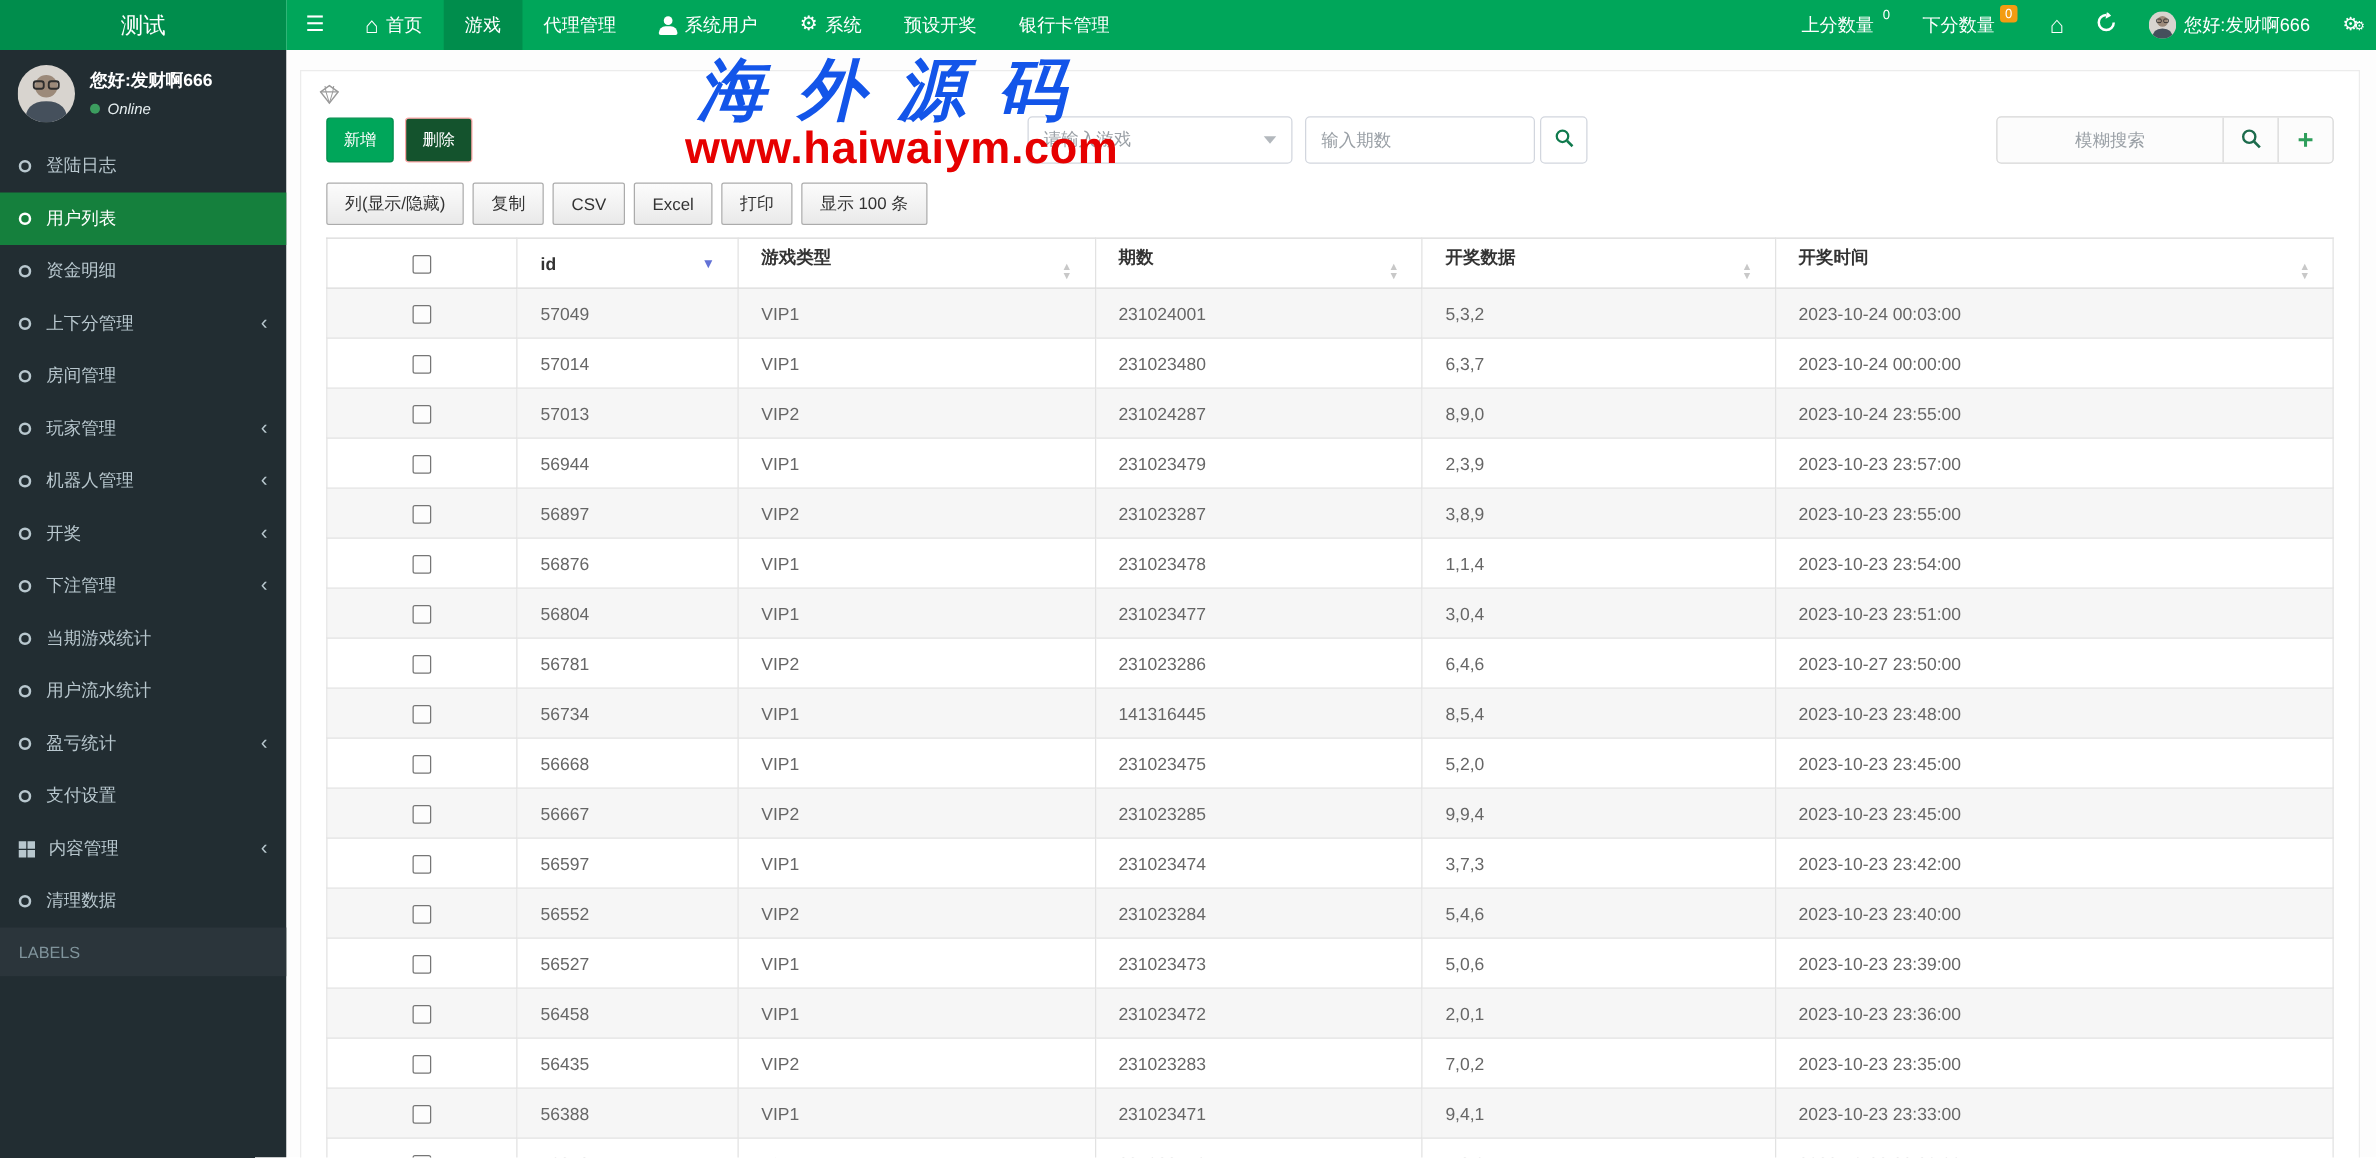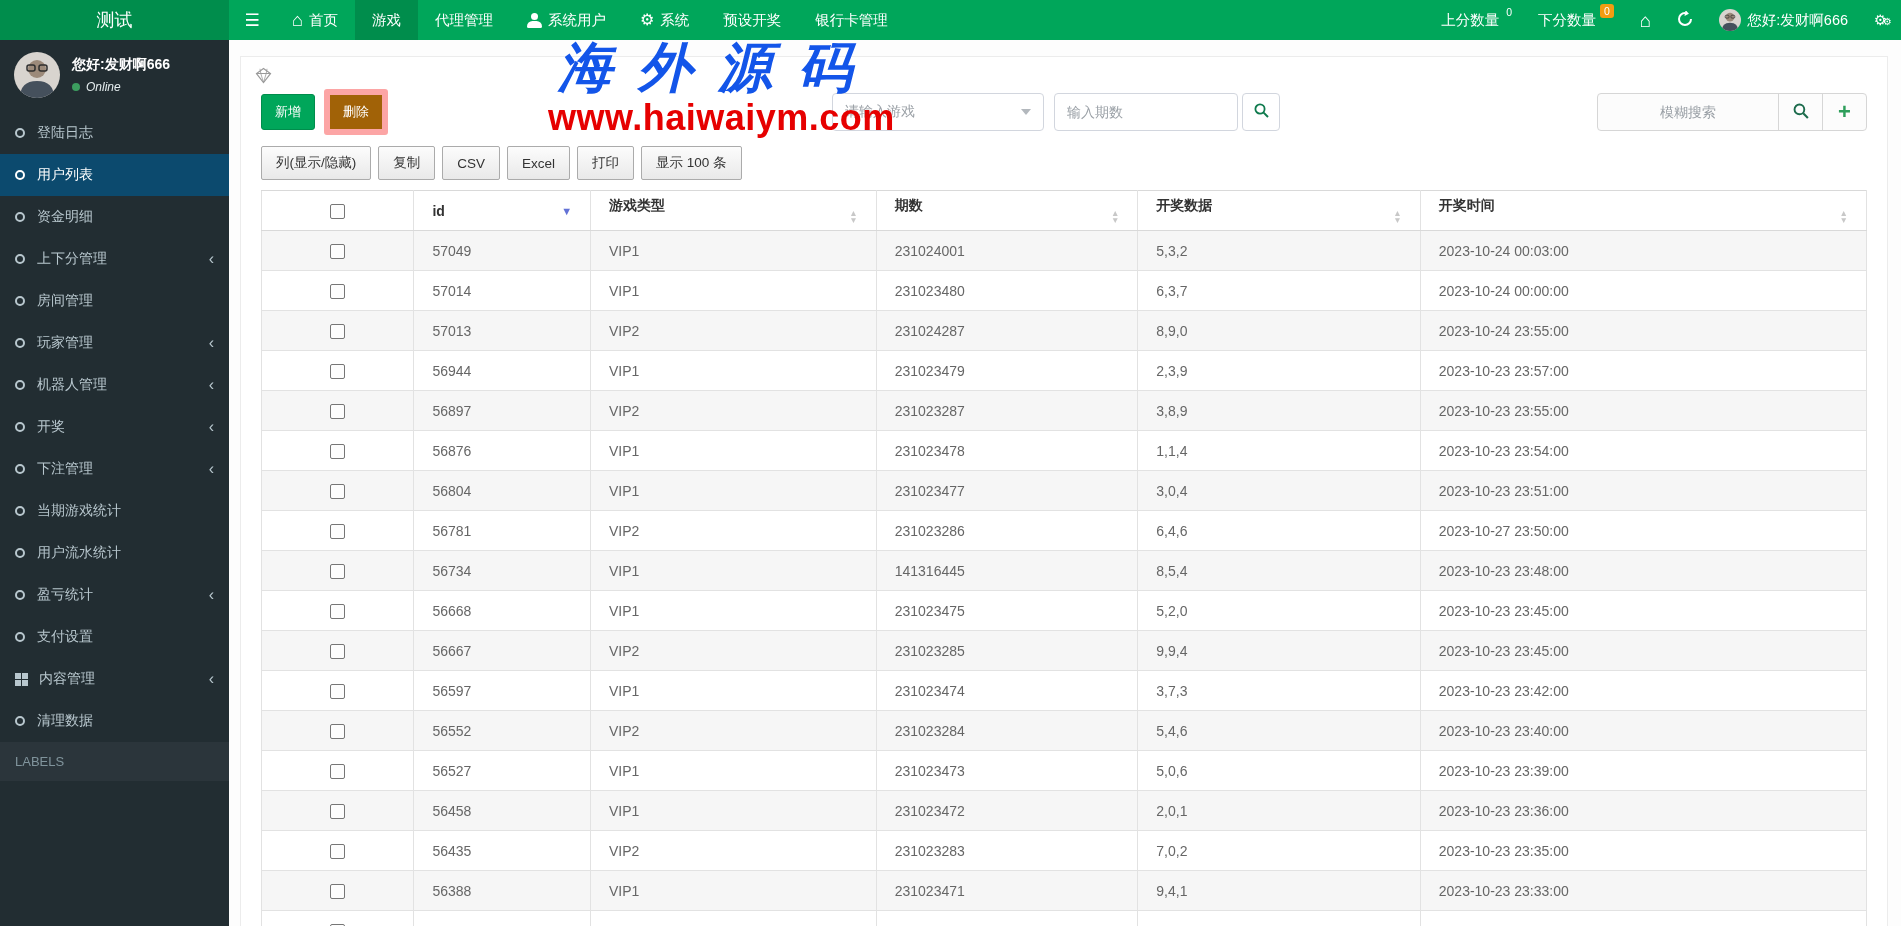--- a/index.html
+++ b/index.html
@@ -32,32 +32,32 @@
   .avatar-lg { width:46px; height:46px; border-radius:50%; overflow:hidden; flex:0 0 auto; }
   .user-info { margin-left:12px; }
   .user-name { color:#fff; font-weight:bold; font-size:14px; }
   .user-status { margin-top:6px; color:#e6eef0; font-size:12px; display:flex; align-items:center; gap:6px;font-style:italic; }
   .status-dot { width:8px; height:8px; border-radius:50%; background:#3c9d5f; display:inline-block; }
   .side-menu { list-style:none; }
   .side-link { display:flex; align-items:center; padding:12px 15px; color:#b8c7ce; font-size:14px; cursor:pointer; }
   .side-link .circle-icon { width:10px; height:10px; border:2px solid currentColor; border-radius:50%; margin-right:12px; flex:0 0 auto; }
   .grid-icon { width:13px; height:13px; margin-right:11px; flex:0 0 auto; display:grid; grid-template-columns:6px 6px; grid-template-rows:6px 6px; gap:1px; }
   .grid-icon i { background:currentColor; }
-  .side-item.active .side-link { background:#0c4a6e; color:#fff; }
+  .side-item.active .side-link { background:#15803d; color:#fff; }
   .chevron { margin-left:auto; font-size:16px; line-height:10px; color:#b8c7ce; }
   .menu-header { padding:12px 15px; font-size:13px; color:#80949c; background:#2b353b; }
 
   
   .content { position:absolute; left:229px; top:40px; right:0; bottom:0; background:#fdfdfd; }
   .box { position:absolute; left:11px; right:13px; top:16px; bottom:-30px; background:#fff; border:1px solid #ececec; }
   .box-header { padding:10px 14px 0; }
   .controls-row { display:flex; align-items:center; padding:8px 20px 0; position:relative; height:48px; }
   .btn { border:none; border-radius:3px; color:#fff; font-size:13px; padding:8px 13px; cursor:pointer; font-family:inherit; }
   .btn-add { background:#00a65a; border:1px solid #008d4c; margin-right:9px; }
-  .btn-del { background:#a16207; border:6px solid #fca5a5; }
+  .btn-del { background:#14532d; border:1px solid #fca5a5; }
   .select-box { margin-left:444px; width:212px; height:38px; border:1px solid #d2d6de; border-radius:4px; background:#fff; display:flex; align-items:center; padding:0 12px; color:#9aa0a6; font-size:14px; cursor:pointer; }
   .select-caret { margin-left:auto; width:0; height:0; border-left:5px solid transparent; border-right:5px solid transparent; border-top:6px solid #b3b8bd; }
   .text-input { height:38px; border:1px solid #d2d6de; border-radius:4px; font-size:14px; padding:0 12px; color:#555; font-family:inherit; outline:none; }
   .text-input::placeholder { color:#9aa0a6; }
   .issue-input { width:184px; margin-left:10px; }
   .icon-btn { width:38px; height:38px; margin-left:4px; border:1px solid #d2d6de; border-radius:4px; background:#fff; display:flex; align-items:center; justify-content:center; cursor:pointer; }
   .fuzzy-group { margin-left:auto; height:38px; border:1px solid #d6d6d6; border-radius:4px; background:#fcfcfc; display:flex; align-items:stretch; overflow:hidden; }
   .fuzzy-input { width:180px; border:none; background:transparent; text-align:center; font-size:14px; color:#555; outline:none; font-family:inherit; }
   .fuzzy-input::placeholder { color:#9aa0a6; }
   .fuzzy-btn { width:44px; border:none; border-left:1px solid #d6d6d6; background:transparent; display:flex; align-items:center; justify-content:center; cursor:pointer; }
@@ -75,21 +75,21 @@
   .col-check { width:9.5%; } .col-id { width:11%; } .col-type { width:17.8%; }
   .col-issue { width:16.3%; } .col-data { width:17.6%; } .col-time { width:27.8%; }
   th.check-cell, td.check-cell { text-align:center; padding:0; }
   tbody tr:nth-child(odd) td { background:#f6f6f6; }
   .cb { appearance:none; -webkit-appearance:none; width:15px; height:15px; border:1.6px solid #767676; border-radius:2px; background:#fdfdfd; vertical-align:middle; cursor:pointer; }
   .sort-both { float:right; display:flex; flex-direction:column; color:#c8c8c8; font-size:8.5px; line-height:7.5px; margin-top:13px; }
   .sort-desc { float:right; color:#6372d6; font-size:11px; margin-top:2px; }
 
   
   .watermark { position:absolute; left:548px; top:44px; width:340px; text-align:center; z-index:90; pointer-events:none; }
-  .wm1 { font-family:Liberation Mono, monospace; font-style:italic; font-weight:bold; font-size:54px; line-height:1.05; letter-spacing:26px; white-space:nowrap; }
+  .wm1 { font-family:Liberation Serif, serif; font-style:italic; font-weight:bold; font-size:54px; line-height:1.05; letter-spacing:26px; white-space:nowrap; }
   .wm2 { font-size:36px; font-weight:bold; letter-spacing:0.5px; margin-top:-4px; }
 
   .gem-icon svg { display:block; }
 </style>
 </head>
 <body>
 
 <div class="topbar">
   <div class="logo">测试</div>
   <div class="navbar">

